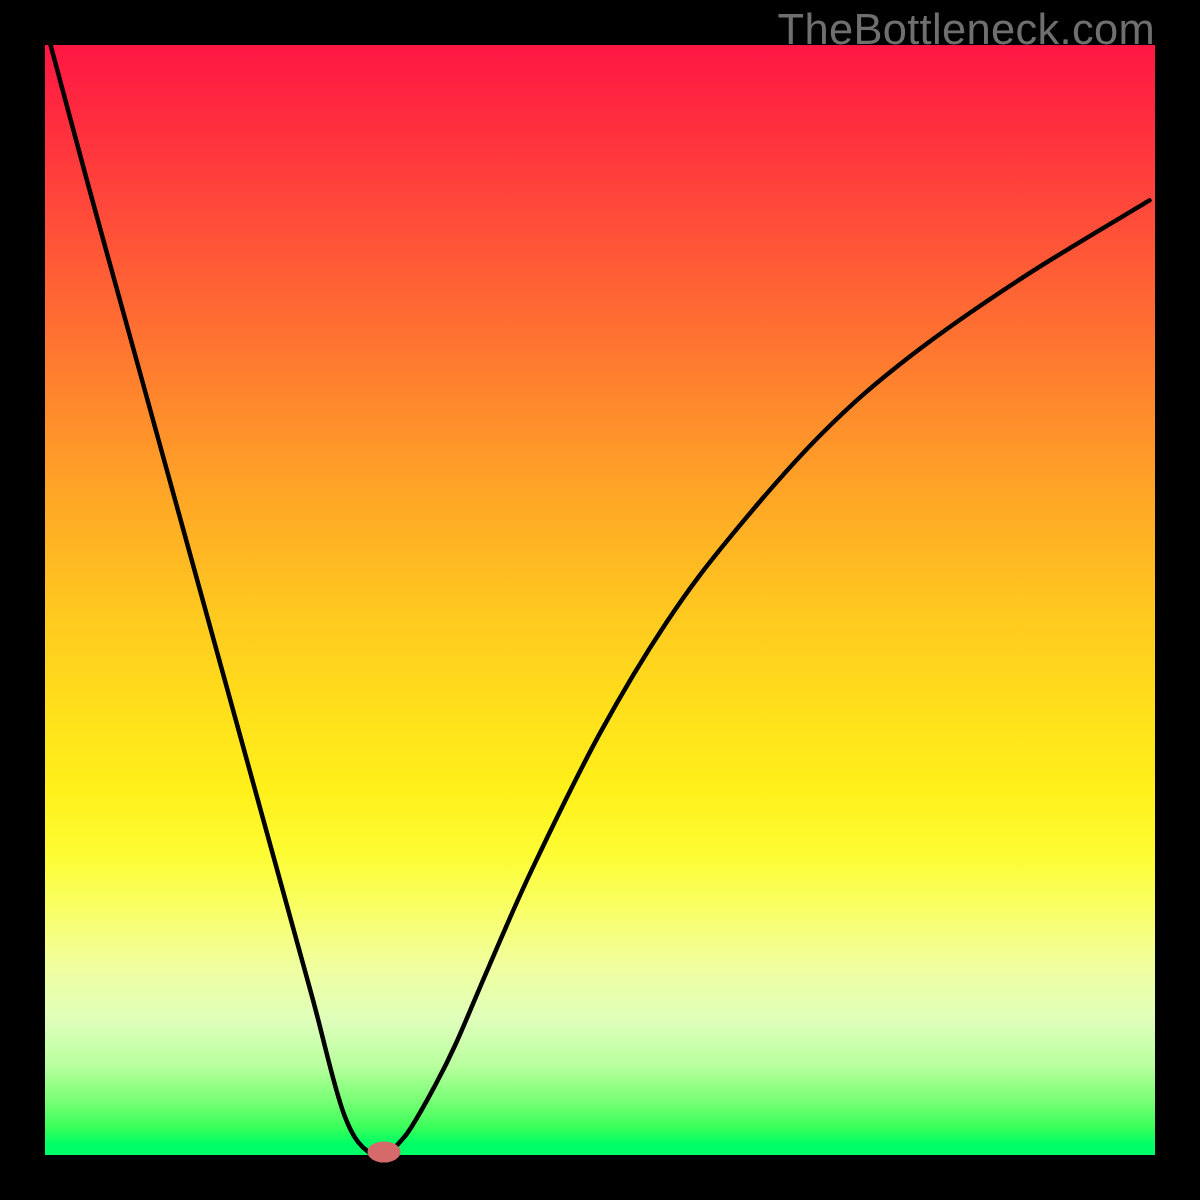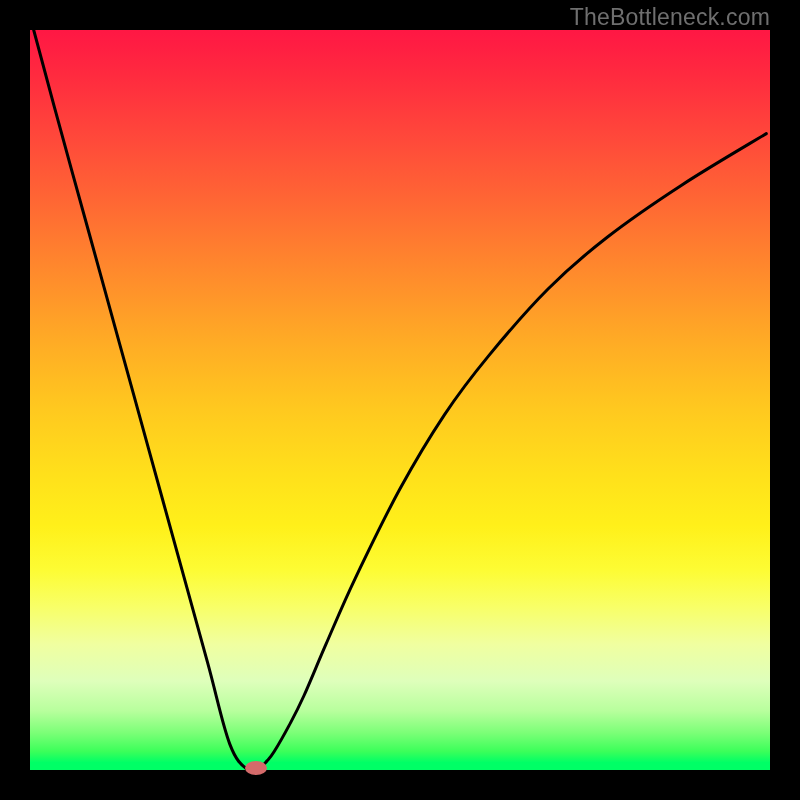--- a/index.html
+++ b/index.html
@@ -37,21 +37,21 @@
       #3bff5a 97.5%,
       #00ff66 99%,
       #00ff66 100%
     );
   }
   .watermark {
     position: absolute;
     top: 4px;
     right: 30px;
     color: #6f6f6f;
-    font-size: 23px;
+    font-size: 29px;
     font-weight: 400;
     letter-spacing: 0.2px;
     user-select: none;
   }
   svg.curve {
     position: absolute;
     left: 0;
     top: 0;
     width: 740px;
     height: 740px;

